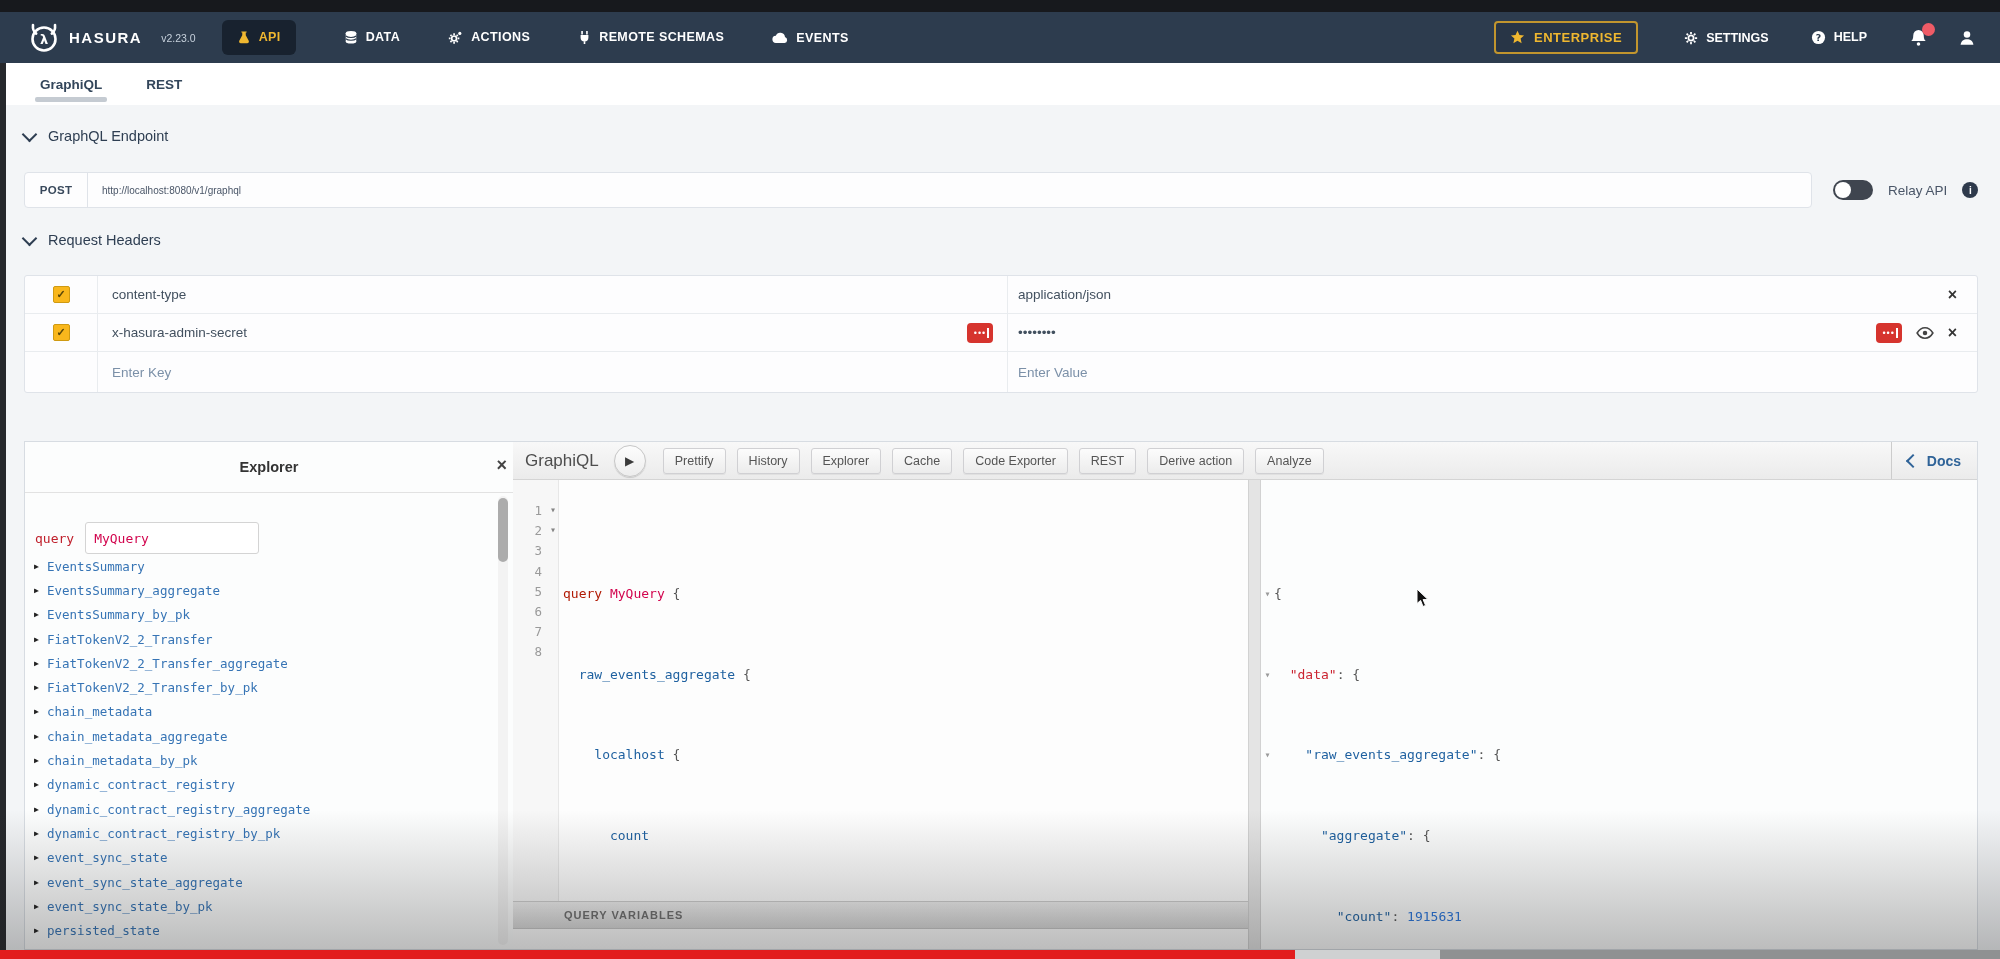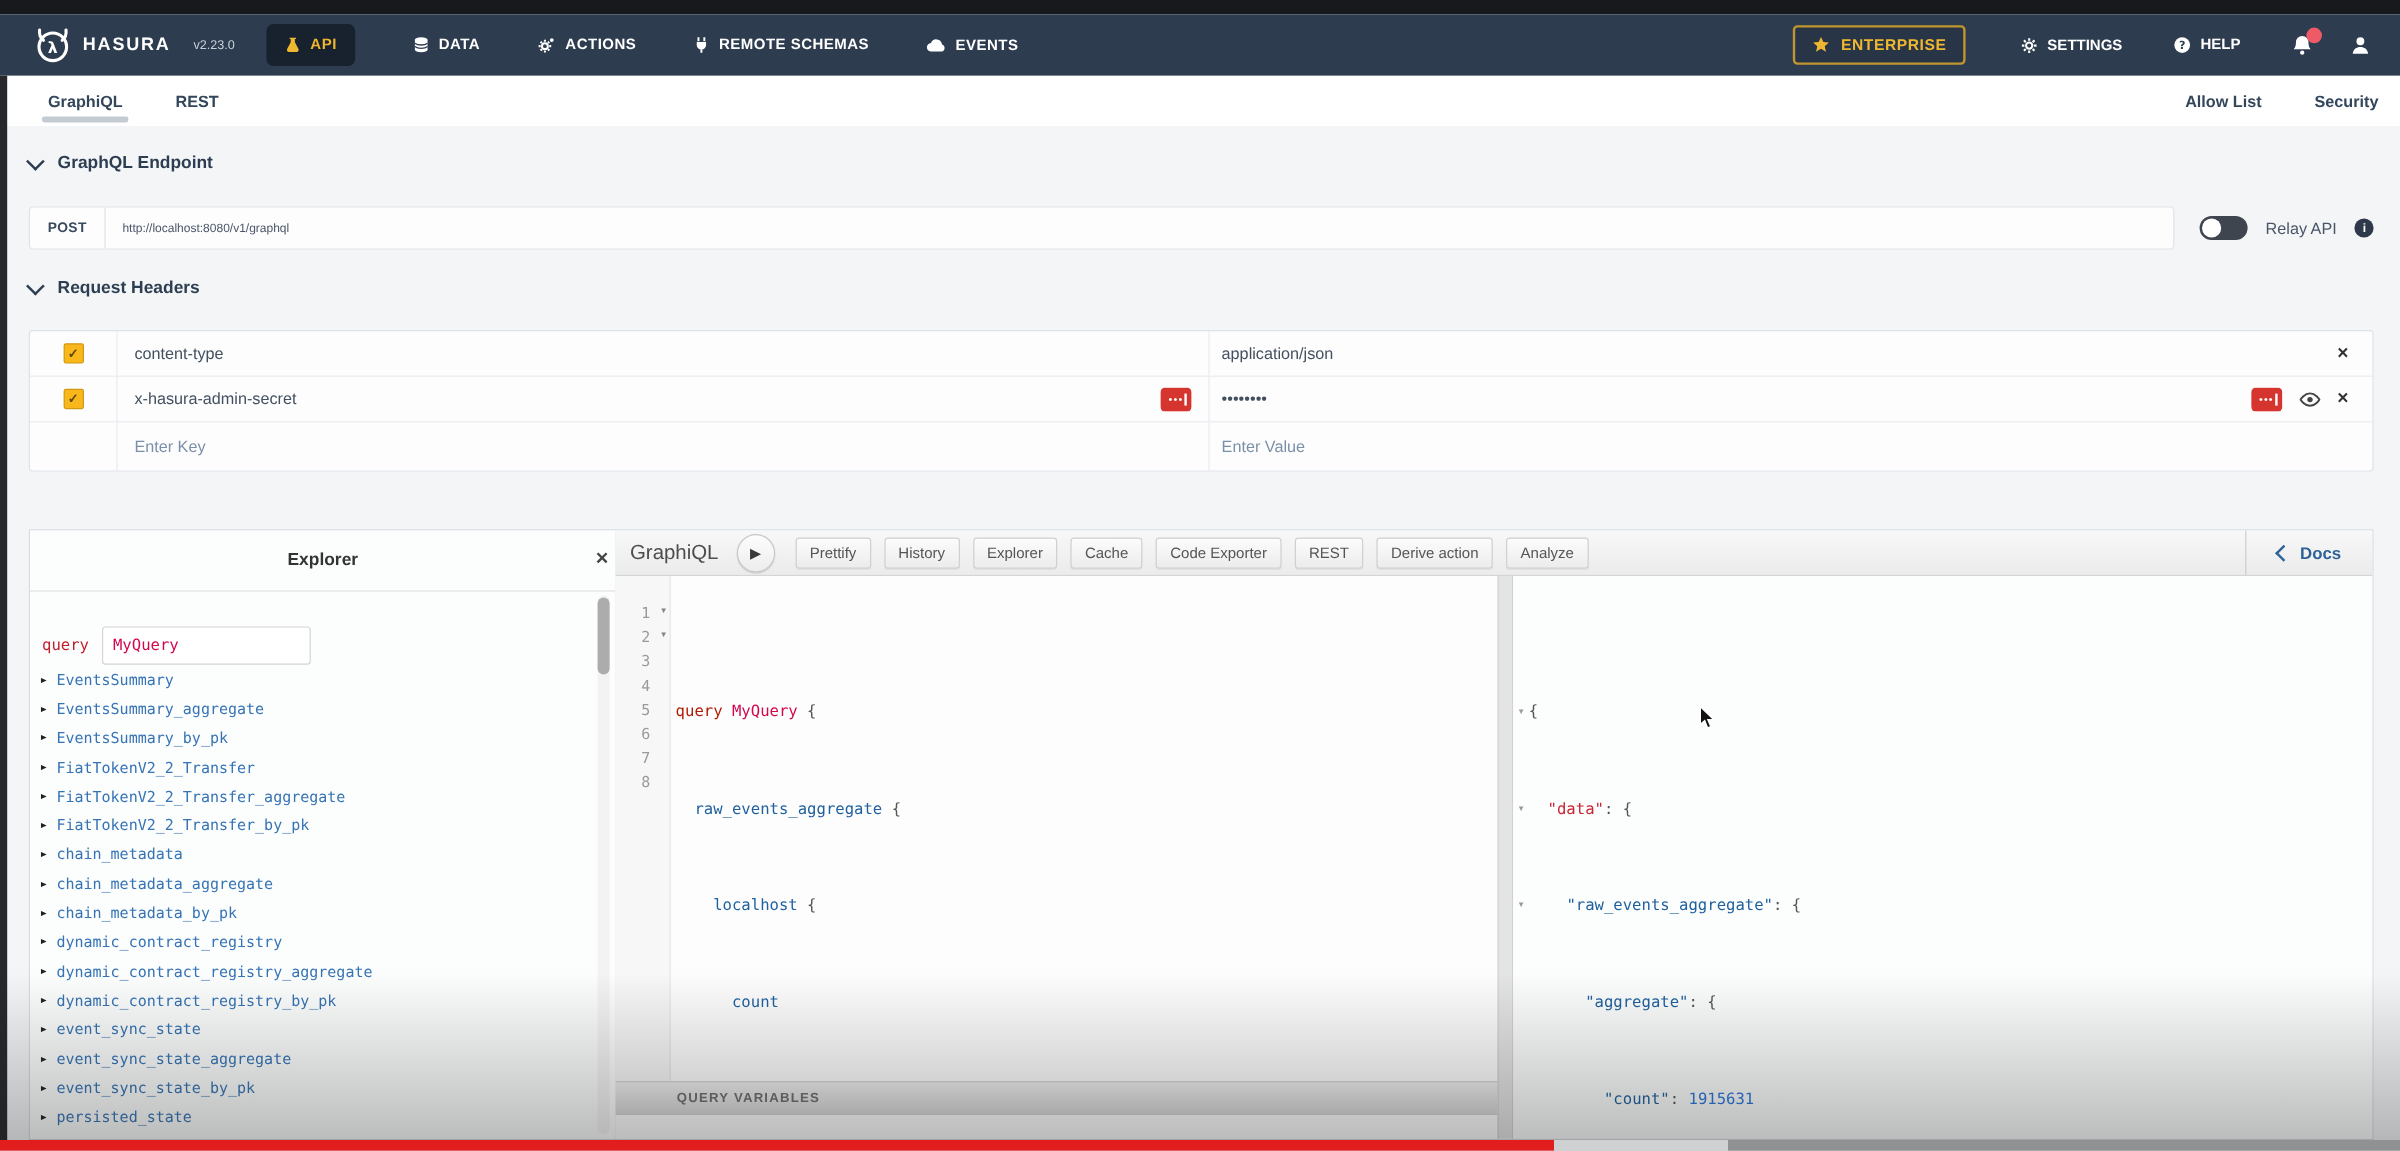--- a/index.html
+++ b/index.html
@@ -20,21 +20,21 @@
   .nav-util{display:flex;align-items:flex-start;gap:8px;font-weight:bold;font-size:12.5px;margin-right:42px;cursor:pointer}
   .bell-wrap{position:relative;margin-right:30px;cursor:pointer}
   .bell-badge{position:absolute;top:-5px;right:-7px;width:13px;height:13px;border-radius:50%;background:#ee5b66}
   
   #tabrow{position:absolute;left:0;top:63px;width:2000px;height:42px;background:#fff;display:flex;align-items:center;box-sizing:border-box;padding-left:40px;z-index:3}
   .tab{position:relative;font-size:13.5px;font-weight:bold;color:#33465b;margin-right:44px;padding:13px 0;cursor:pointer}
   .tab.active::after{content:"";position:absolute;left:-5px;right:-5px;bottom:3px;height:5px;background:#c5cbd2;border-radius:2px}
   .tabrow-right{margin-left:auto;display:flex;align-items:center;padding-right:18px}
   .tabrow-right .tab{margin-right:0;margin-left:44px}
   
-  .section-head{position:absolute;left:24px;display:flex;align-items:center;gap:13px;font-weight:bold;font-size:14.5px;color:#2e3e52;z-index:2}
+  .section-head{position:absolute;left:24px;display:flex;align-items:center;gap:13px;font-weight:normal;font-size:14.5px;color:#2e3e52;z-index:2}
   .chev-down{width:9px;height:9px;border-left:2.2px solid #2e3e52;border-bottom:2.2px solid #2e3e52;transform:rotate(-45deg);margin-top:-4px}
   
   #ep-row{position:absolute;left:24px;top:172px;width:1788px;height:36px;background:#fdfdfe;border:1px solid #dfe3e9;border-radius:4px;display:flex;align-items:stretch;box-sizing:border-box;z-index:2}
   .post{width:62px;border-right:1px solid #dfe3e9;display:flex;align-items:center;justify-content:center;font-weight:bold;font-size:11.5px;color:#39495c;letter-spacing:.3px}
   .url-input{flex:1;border:none;outline:none;background:transparent;padding-left:14px;font-size:10px;color:#4a5668;font-family:"Liberation Sans",sans-serif}
   #relay-cluster{position:absolute;left:1833px;top:172px;height:36px;display:flex;align-items:center;gap:15px;z-index:2}
   .toggle{width:40px;height:20px;background:#3f454f;border-radius:10px;position:relative;cursor:pointer}
   .knob{position:absolute;left:2px;top:2px;width:16px;height:16px;border-radius:50%;background:#fff}
   .relay-label{font-size:13.5px;color:#4a5668}
   .info-dot{width:16px;height:16px;border-radius:50%;background:#2e3a4c;color:#fff;font-size:10px;font-weight:bold;display:flex;align-items:center;justify-content:center}
@@ -65,21 +65,21 @@
   .exp-qinput{width:162px;height:28px;border:1px solid #d4d4d4;border-radius:3px;background:#fff;font-family:"DejaVu Sans Mono",monospace;font-size:13px;color:#d2054e;padding-left:8px;outline:none}
   .exp-list{position:absolute;top:112px;left:9px;right:26px;bottom:0;overflow:hidden;font-family:"DejaVu Sans Mono",monospace;font-size:12.5px;color:#3674b5}
   .exp-item{height:24.3px;display:flex;align-items:center;cursor:pointer;white-space:nowrap}
   .exp-tri{width:8px;font-size:8px;color:#222;margin-right:5px}
   .exp-track{position:absolute;left:473px;top:54px;width:10px;bottom:6px;background:#f3f3f3;border-radius:5px}
   .exp-thumb{position:absolute;left:473px;top:56px;width:10px;height:64px;background:#acacac;border-radius:5px;cursor:grab}
   .gi-toolbar{position:absolute;left:488px;top:0;right:0;height:38px;background:linear-gradient(#f8f8f8,#ebebeb);border-bottom:1px solid #d4d4d4;display:flex;align-items:center;box-sizing:border-box;padding-left:12px}
   .gi-title{font-size:17px;color:#4d4d4d;margin-right:15px}
   .play-btn{width:30px;height:30px;border-radius:50%;background:linear-gradient(#fdfdfd,#ededed);border:1px solid #c7c7c7;display:flex;align-items:center;justify-content:center;color:#3a3a3a;font-size:12px;margin-right:17px;box-shadow:0 1px 1px rgba(0,0,0,.15);cursor:pointer}
   .tb-btn{height:24px;padding:0 11px;margin-right:11px;border:1px solid #d0d0d3;border-radius:3px;background:linear-gradient(#fcfcfc,#ececec);color:#555;font-size:12.5px;display:flex;align-items:center;box-shadow:0 1px 0 rgba(0,0,0,.05);cursor:pointer;white-space:nowrap}
-  .docs-btn{margin-left:auto;height:100%;border-left:1px solid #ccc;display:flex;align-items:center;gap:9px;padding:0 26px;color:#2f6398;font-weight:bold;font-size:14px;cursor:pointer}
+  .docs-btn{margin-left:auto;height:100%;border-left:1px solid #ccc;display:flex;align-items:center;gap:9px;padding:0 16px;color:#2f6398;font-weight:bold;font-size:14px;cursor:pointer}
   .chev-left{width:8px;height:8px;border-left:2.5px solid #2f6398;border-top:2.5px solid #2f6398;transform:rotate(-45deg)}
   .editor-col{position:absolute;left:488px;top:38px;width:735px;bottom:0;background:#fdfdfd}
   .code-region{position:absolute;top:0;left:0;right:0;height:421px;display:flex;overflow:hidden}
   .gutter{width:46px;background:#f7f7f7;border-right:1px solid #e7e7e7;padding-top:23px;box-sizing:border-box}
   .gutter-line{height:20.2px;position:relative;font-family:"DejaVu Sans Mono",monospace;font-size:12.5px;color:#9a9a9a;text-align:right;padding-right:16px;box-sizing:border-box}
   .gutter-line .fold{position:absolute;right:2px;top:1px;color:#848484;font-size:10px;font-style:normal;cursor:pointer}
   .code{flex:1;padding:23px 0 0 4px;font-family:"DejaVu Sans Mono",monospace;font-size:13px;line-height:20.2px;white-space:pre;color:#555}
   .code-line{height:20.2px}
   .tk.p{color:#555}.tk.kw{color:#b11a04}.tk.def{color:#d2054e}.tk.fld{color:#1f61a0}.tk.kred{color:#cb2431}.tk.num{color:#2a76dd}
   .qvars{position:absolute;left:0;right:0;top:421px;height:28px;background:linear-gradient(#efefef,#d8d8d8);border-top:1px solid #cecece;border-bottom:1px solid #c6c6c6;display:flex;align-items:center;padding-left:51px;font-size:11px;font-weight:bold;letter-spacing:1px;color:#6f6f6f;box-sizing:border-box}
@@ -195,24 +195,20 @@
         <circle cx="8" cy="4.8" r="2.9" fill="#fff"></circle>
         <path d="M2.3 14c.5-3.4 2.8-4.9 5.7-4.9s5.2 1.5 5.7 4.9z" fill="#fff"></path>
       </svg>
     </div>
   </div>
 </div>
 
 <div id="tabrow">
   <div class="tab active">GraphiQL</div>
   <div class="tab">REST</div>
-  <div class="tabrow-right">
-    <div class="tab">Allow List</div>
-    <div class="tab">Security</div>
-  </div>
 </div>
 
 <div class="section-head" id="ep-head" style="top:128px">
   <span class="chev-down"></span>
   <span>GraphQL Endpoint</span>
 </div>
 
 <div id="ep-row">
   <div class="post">POST</div>
   <input class="url-input" readonly="" value="http://localhost:8080/v1/graphql" style="">

